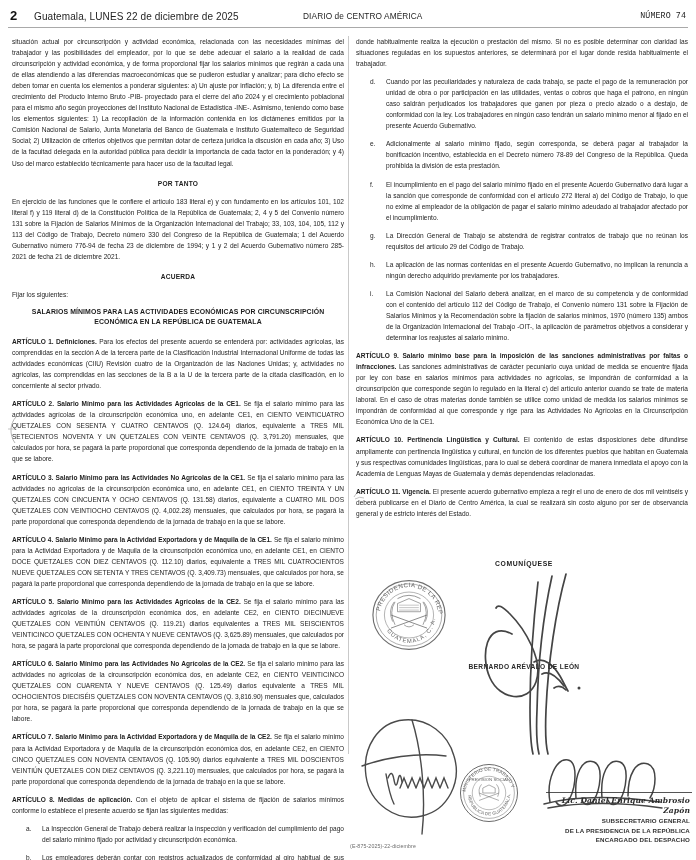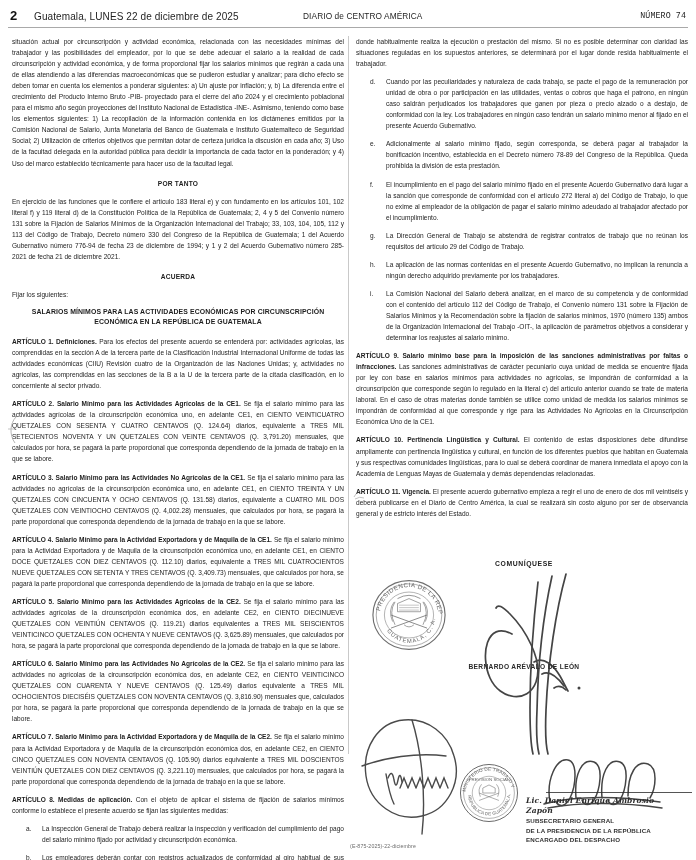--- a/index.html
+++ b/index.html
@@ -191,24 +191,24 @@
     font-weight: bold;
     color: #3a3a3a;
     line-height: 9.4px;
     letter-spacing: 0.1px;
   }
   .minister-role.faded { color: #555; }
 
   
   .subsec-block {
     position: absolute;
-    left: 170px;
+    left: 182px;
     top: 236px;
     width: 152px;
-    text-align: left;
+    text-align: right;
   }
   .subsec-name {
     font-family: "DejaVu Serif", serif;
     font-style: italic;
     font-size: 7.6px;
     font-weight: bold;
     color: #2c2c2c;
     letter-spacing: 0.1px;
     line-height: 10px;
   }

